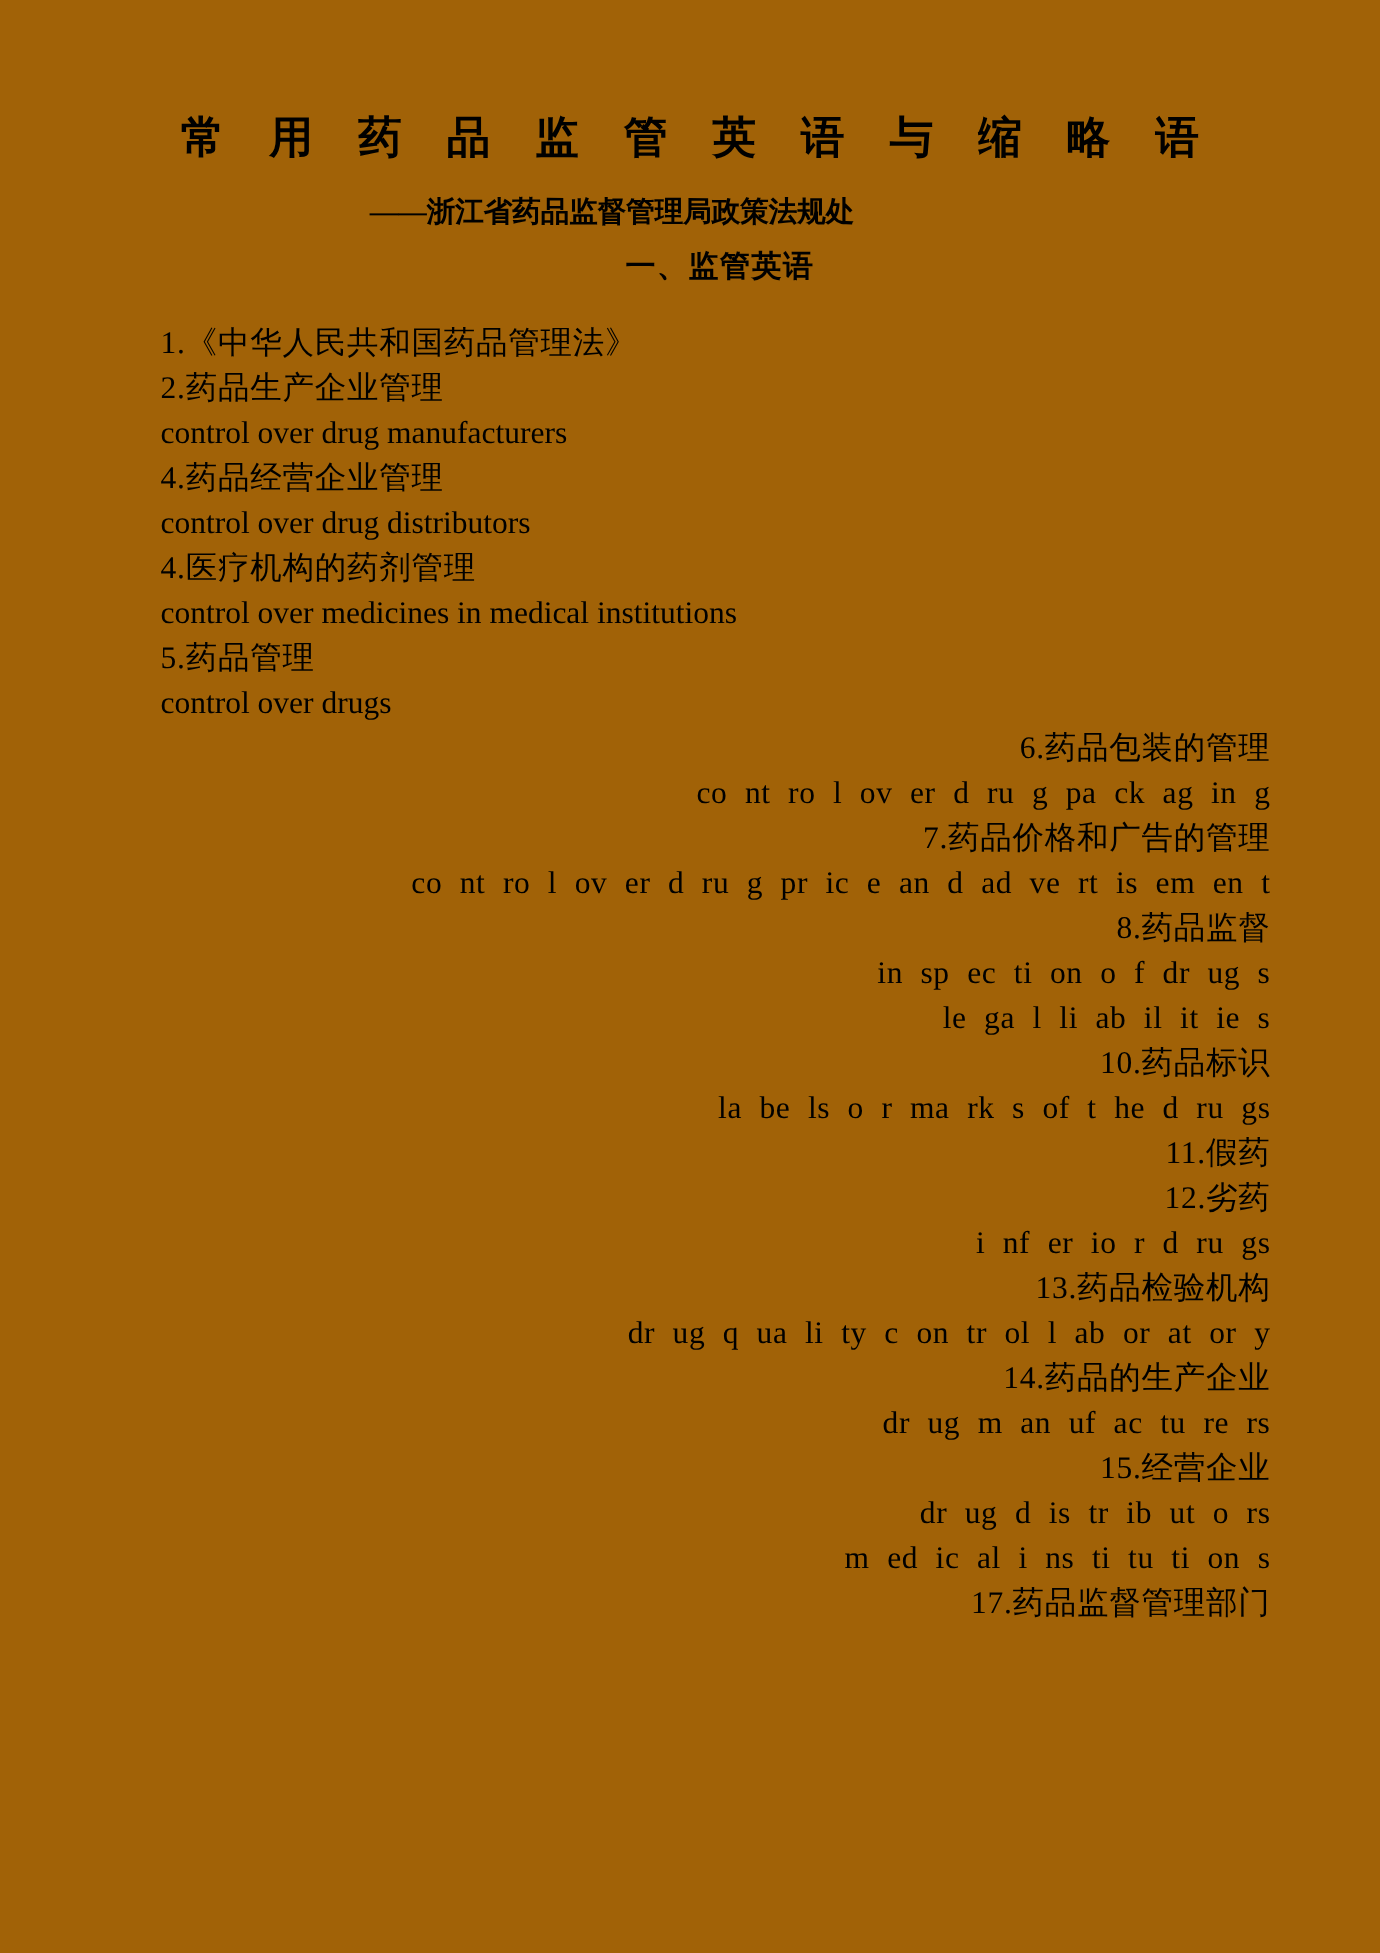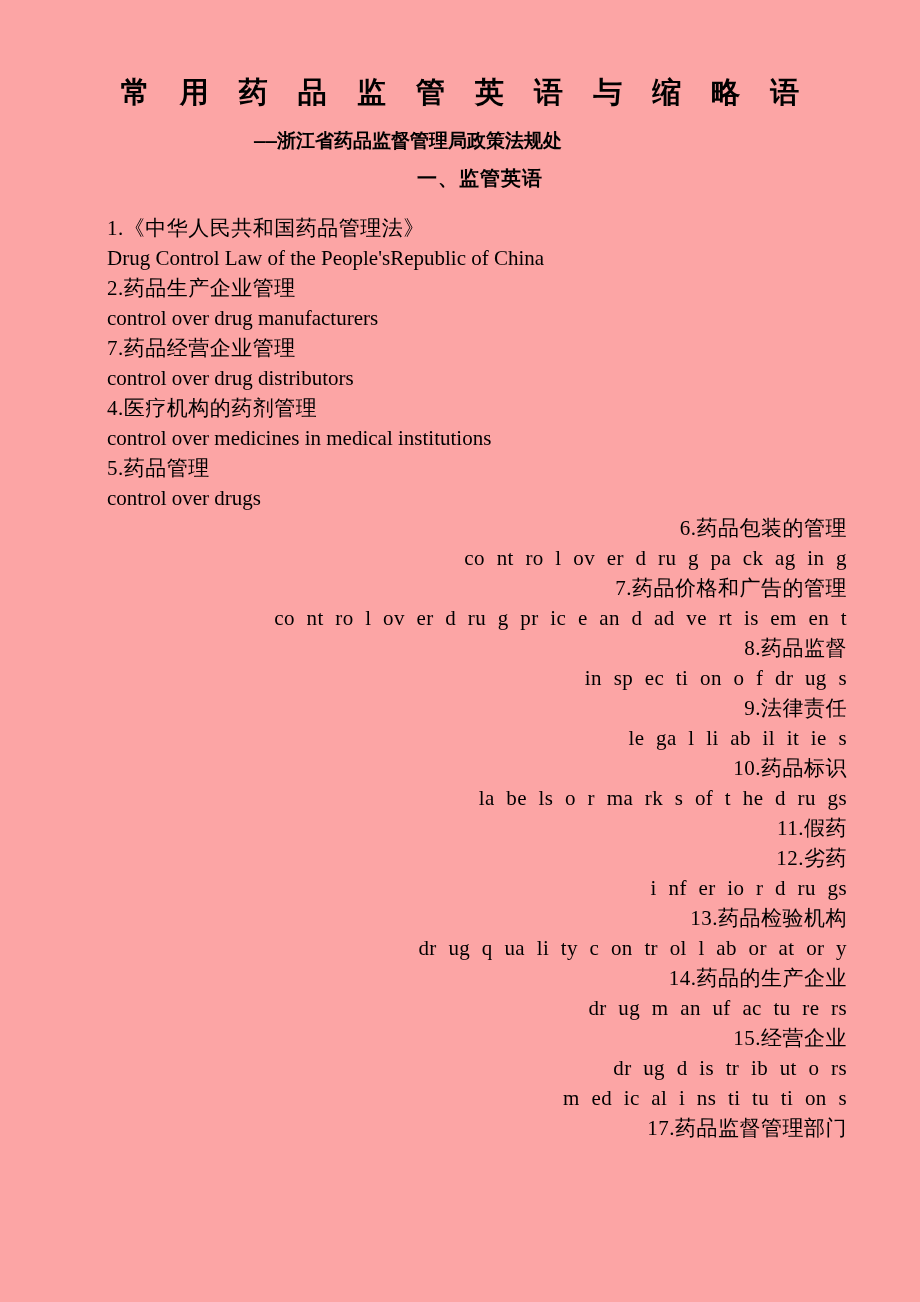--- a/index.html
+++ b/index.html
@@ -13,21 +13,21 @@
     position: relative;
     overflow: hidden;
     font-family: "Liberation Serif", "DejaVu Serif", serif;
     color: #000000;
     -webkit-font-smoothing: antialiased;
   }
 
   .page {
     position: absolute;
     inset: 0;
-    background: #fca5a5;
+    background: #a16207;
   }
 
   
   .doc-title {
     position: absolute;
     top: 72px;
     left: 0;
     width: 920px;
     text-align: center;
     font-family: "Liberation Sans", "DejaVu Sans", sans-serif;
@@ -38,21 +38,21 @@
     line-height: 40px;
     white-space: nowrap;
   }
 
   .doc-subtitle {
     position: absolute;
     top: 129px;
     left: 0;
     width: 816px;
     text-align: center;
-    font-family: Liberation Mono, monospace;
+    font-family: Liberation Serif, serif;
     font-weight: bold;
     font-size: 19px;
     letter-spacing: 0px;
     line-height: 26px;
     white-space: nowrap;
   }
 
   .section-heading {
     position: absolute;
     top: 164px;
@@ -114,36 +114,34 @@
 <div class="page">
 
   <div class="doc-title">常 用 药 品 监 管 英 语 与 缩 略 语</div>
 
   <div class="doc-subtitle">——浙江省药品监督管理局政策法规处</div>
 
   <div class="section-heading">一、监管英语</div>
 
   <div class="entry-list">
       <div class="entry-line zh">1.《中华人民共和国药品管理法》</div>
-      <div class="entry-line en">Drug Control Law of the People'sRepublic of China</div>
       <div class="entry-line zh">2.药品生产企业管理</div>
       <div class="entry-line en">control over drug manufacturers</div>
-      <div class="entry-line zh">7.药品经营企业管理</div>
+      <div class="entry-line zh">4.药品经营企业管理</div>
       <div class="entry-line en">control over drug distributors</div>
       <div class="entry-line zh">4.医疗机构的药剂管理</div>
       <div class="entry-line en">control over medicines in medical institutions</div>
       <div class="entry-line zh">5.药品管理</div>
       <div class="entry-line en">control over drugs</div>
       <div class="entry-line zh indented">6.药品包装的管理</div>
       <div class="entry-line en indented fragmented">co nt ro l  ov er  d ru g  pa ck ag in g</div>
       <div class="entry-line zh indented">7.药品价格和广告的管理</div>
       <div class="entry-line en indented fragmented">co nt ro l  ov er  d ru g  pr ic e  an d  ad ve rt is em en t</div>
       <div class="entry-line zh indented">8.药品监督</div>
       <div class="entry-line en indented fragmented">in sp ec ti on  o f  dr ug s</div>
-      <div class="entry-line zh indented">9.法律责任</div>
       <div class="entry-line en indented fragmented">le ga l  li ab il it ie s</div>
       <div class="entry-line zh indented">10.药品标识</div>
       <div class="entry-line en indented fragmented">la be ls  o r  ma rk s  of  t he  d ru gs</div>
       <div class="entry-line zh indented">11.假药</div>
       <div class="entry-line zh indented">12.劣药</div>
       <div class="entry-line en indented fragmented">i nf er io r  d ru gs</div>
       <div class="entry-line zh indented">13.药品检验机构</div>
       <div class="entry-line en indented fragmented">dr ug  q ua li ty  c on tr ol  l ab or at or y</div>
       <div class="entry-line zh indented">14.药品的生产企业</div>
       <div class="entry-line en indented fragmented">dr ug  m an uf ac tu re rs</div>

